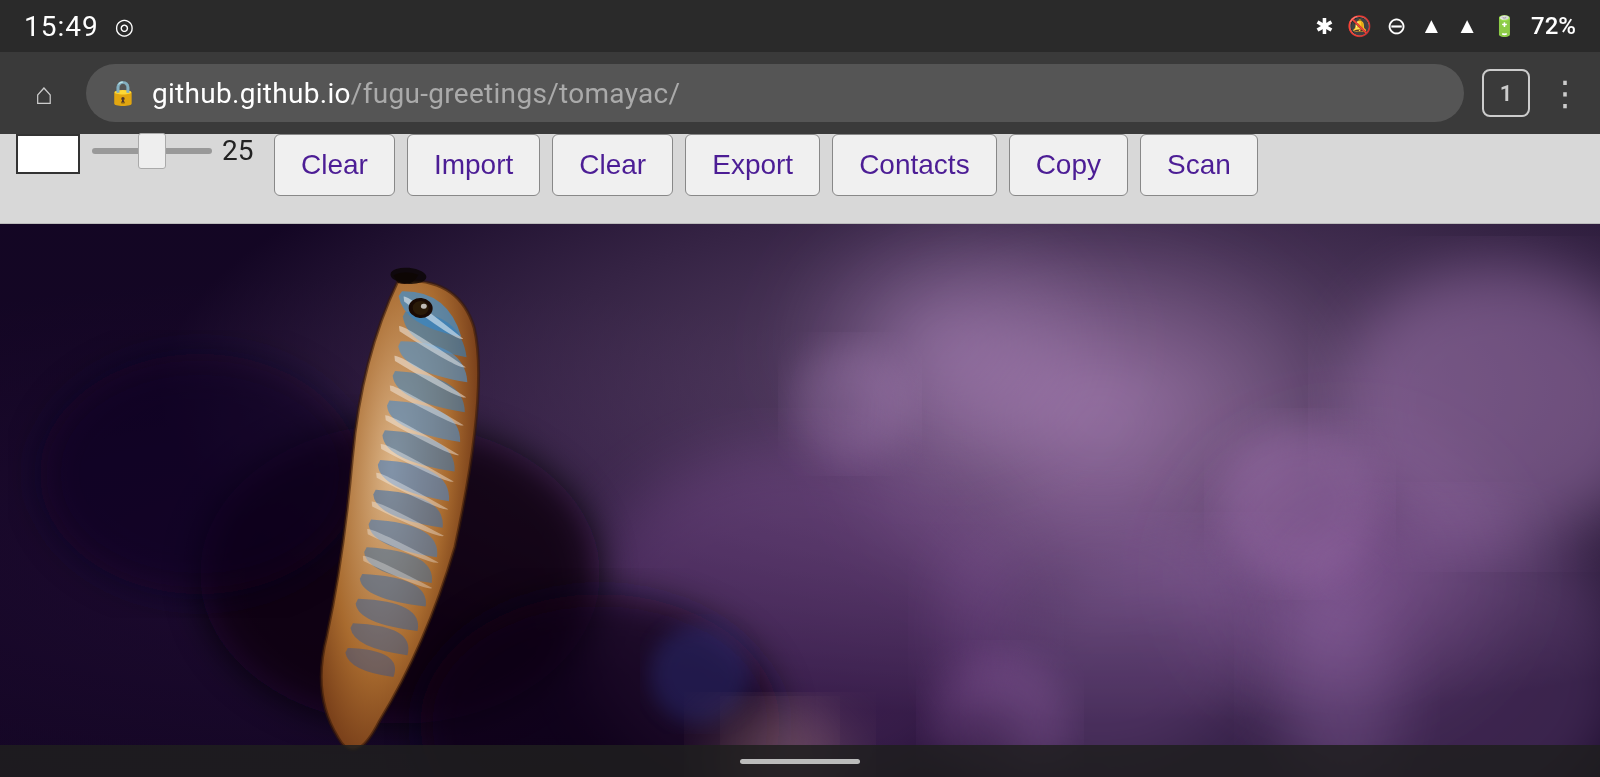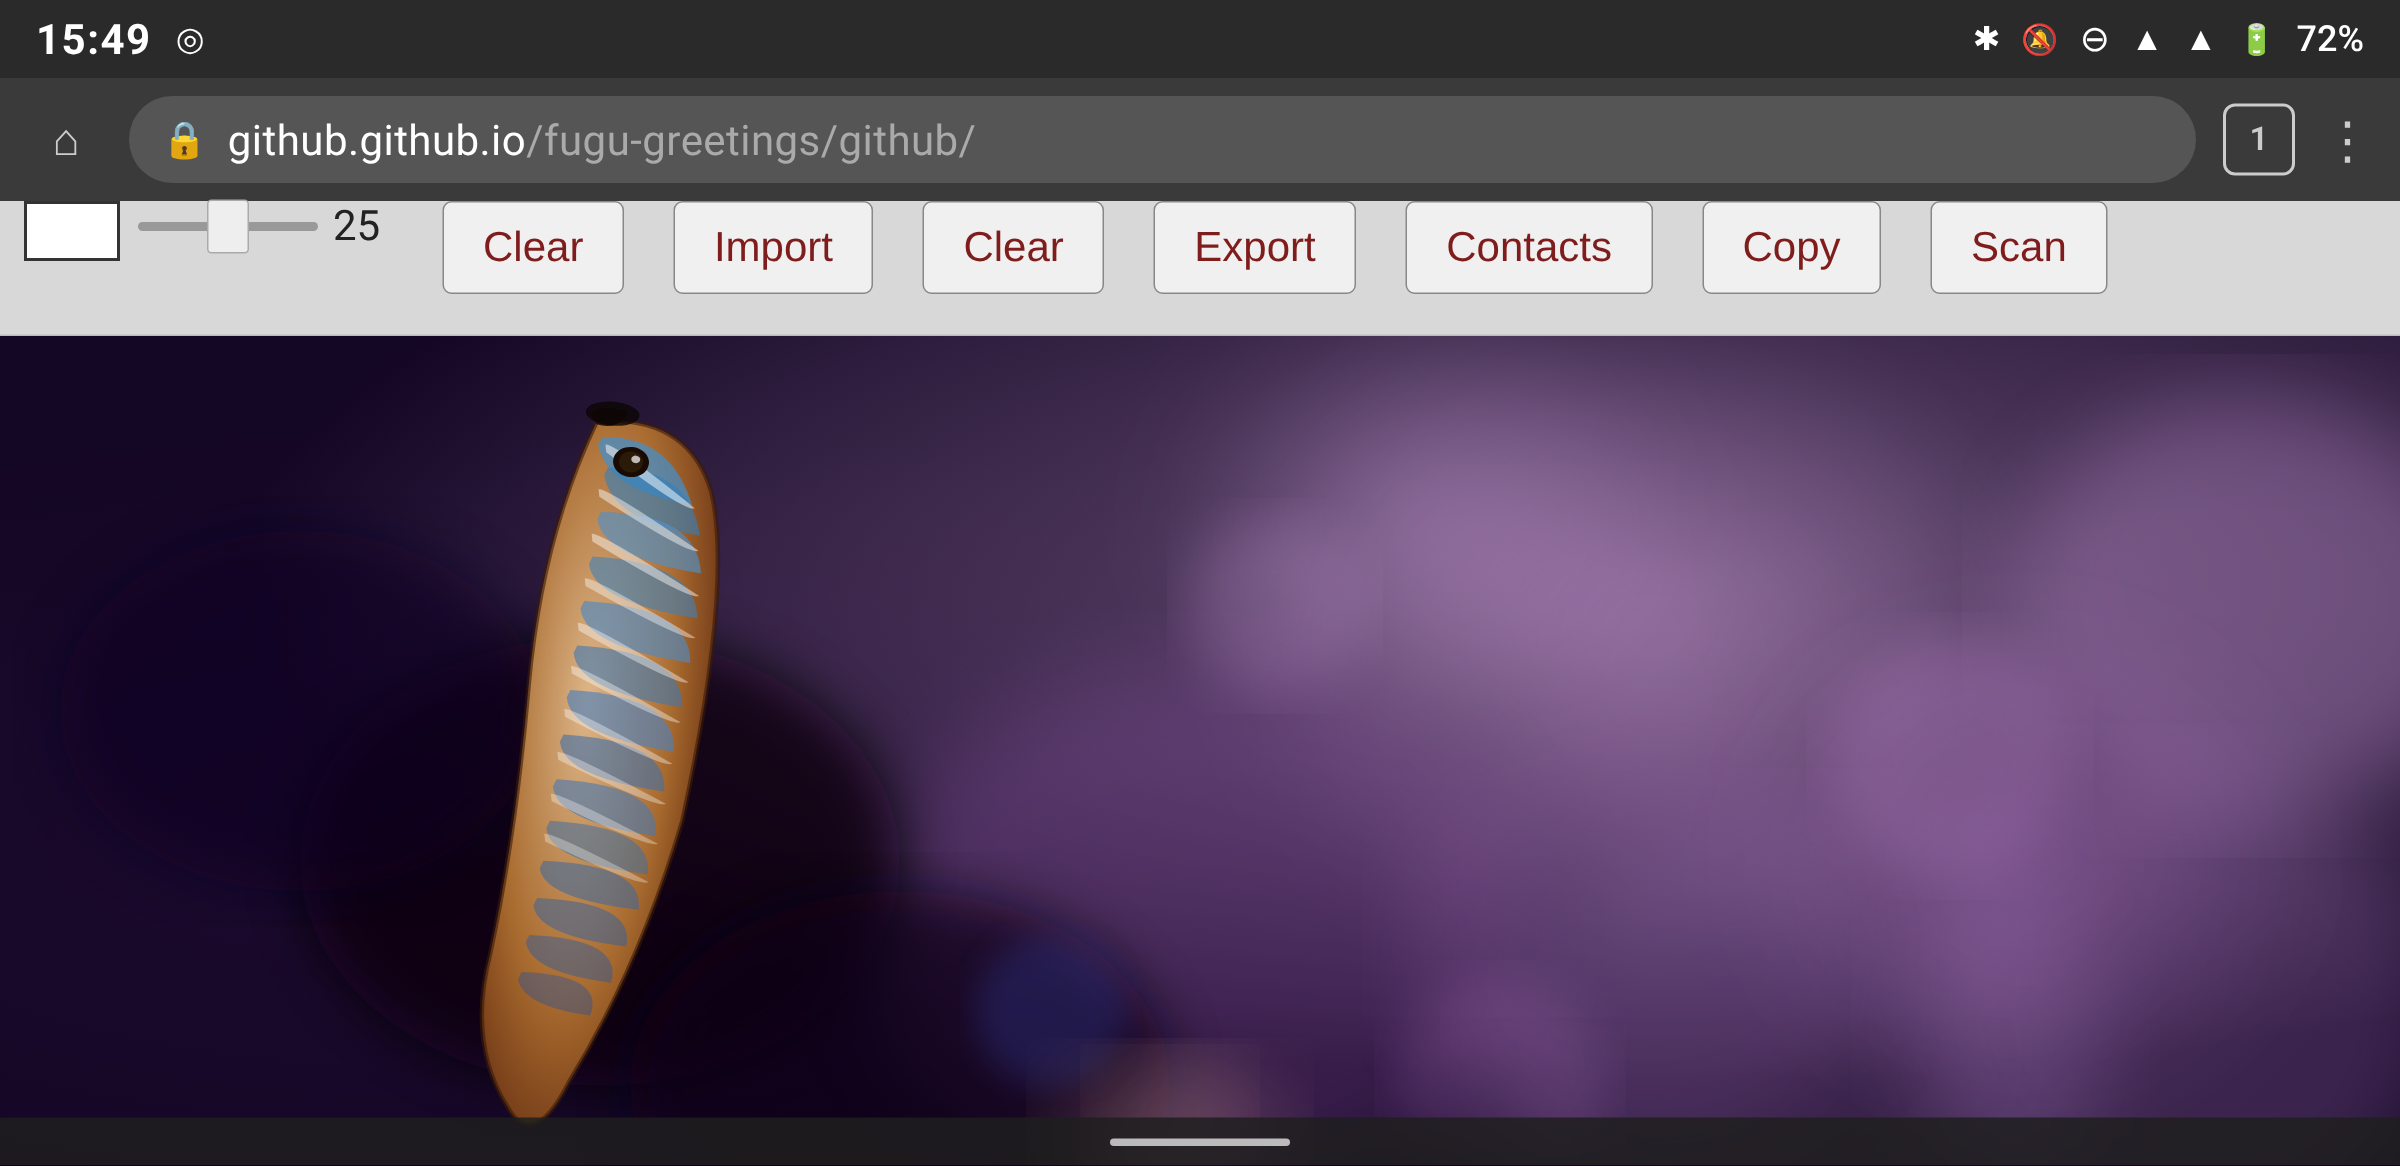--- a/index.html
+++ b/index.html
@@ -33,21 +33,21 @@
 
     .status-bar-right {
       display: flex;
       align-items: center;
       gap: 14px;
       font-size: 24px;
     }
 
     .status-time {
       font-size: 28px;
-      font-weight: 700;
+      font-weight: 400;
       letter-spacing: 1px;
     }
 
     
     .address-bar-row {
       display: flex;
       align-items: center;
       background: #3a3a3a;
       height: 82px;
       padding: 0 20px;
@@ -177,27 +177,26 @@
       min-width: 40px;
     }
 
     .toolbar-btn {
       background: #f0f0f0;
       border: 1.5px solid #888;
       border-radius: 6px;
       padding: 10px 26px;
       font-size: 28px;
       font-weight: 400;
-      color: #7f1d1d;
+      color: #4c1d95;
       cursor: pointer;
       white-space: nowrap;
       height: 62px;
       display: flex;
       align-items: center;
-      margin-left: 21px;
     }
 
     
     .main-image {
       width: 1600px;
       height: calc(777px - 52px - 82px - 90px);
       position: relative;
       overflow: hidden;
       background: #1a0a2e;
     }
@@ -241,21 +240,21 @@
   </div>
 </div>
 
 <div class="address-bar-row">
   <div class="home-btn">
     <span>⌂</span>
   </div>
   <div class="address-pill">
     <span class="lock-icon">🔒</span>
     <span class="address-text">
-      <span class="highlight">github.github.io</span><span class="dim">/fugu-greetings/github/</span>
+      <span class="highlight">github.github.io</span><span class="dim">/fugu-greetings/tomayac/</span>
     </span>
   </div>
   <div class="address-bar-actions">
     <div class="tab-count-btn">
       <span>1</span>
     </div>
     <div class="menu-dots">⋮</div>
   </div>
 </div>
 

